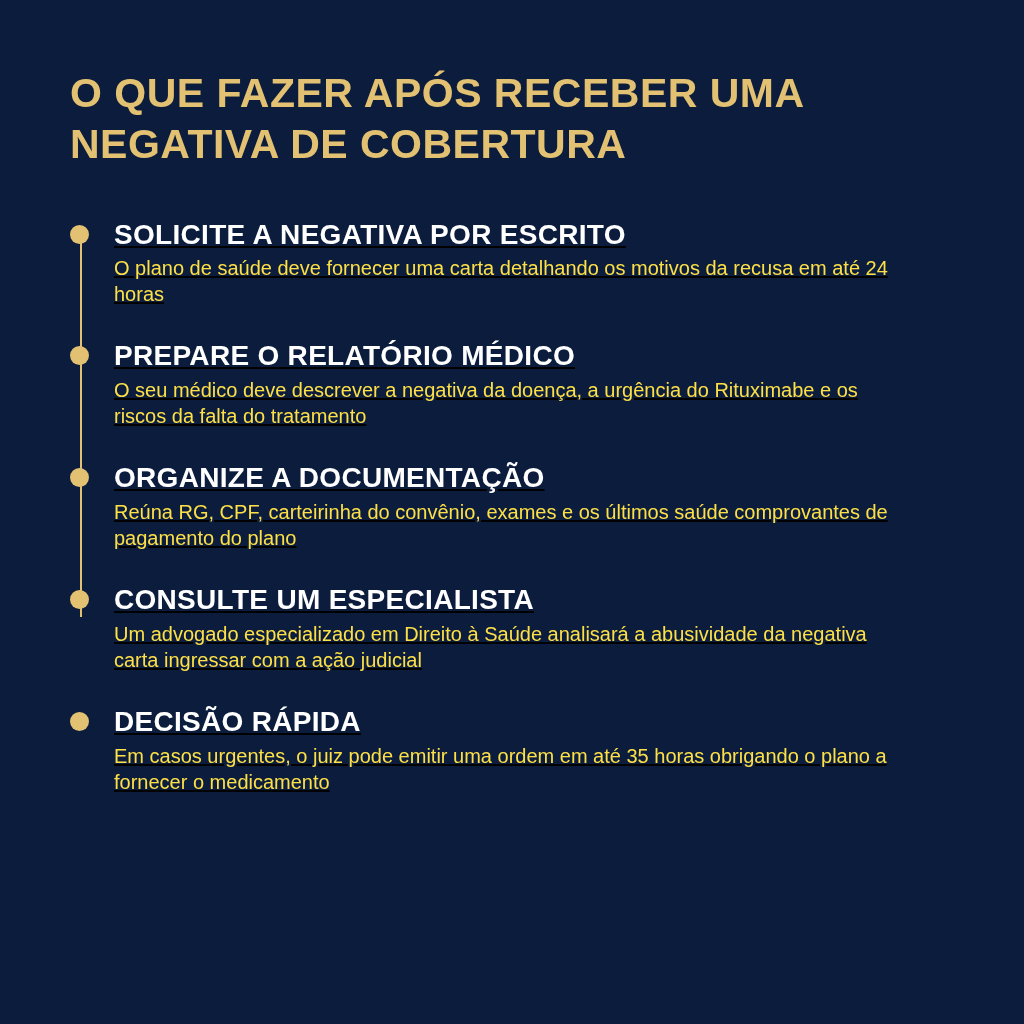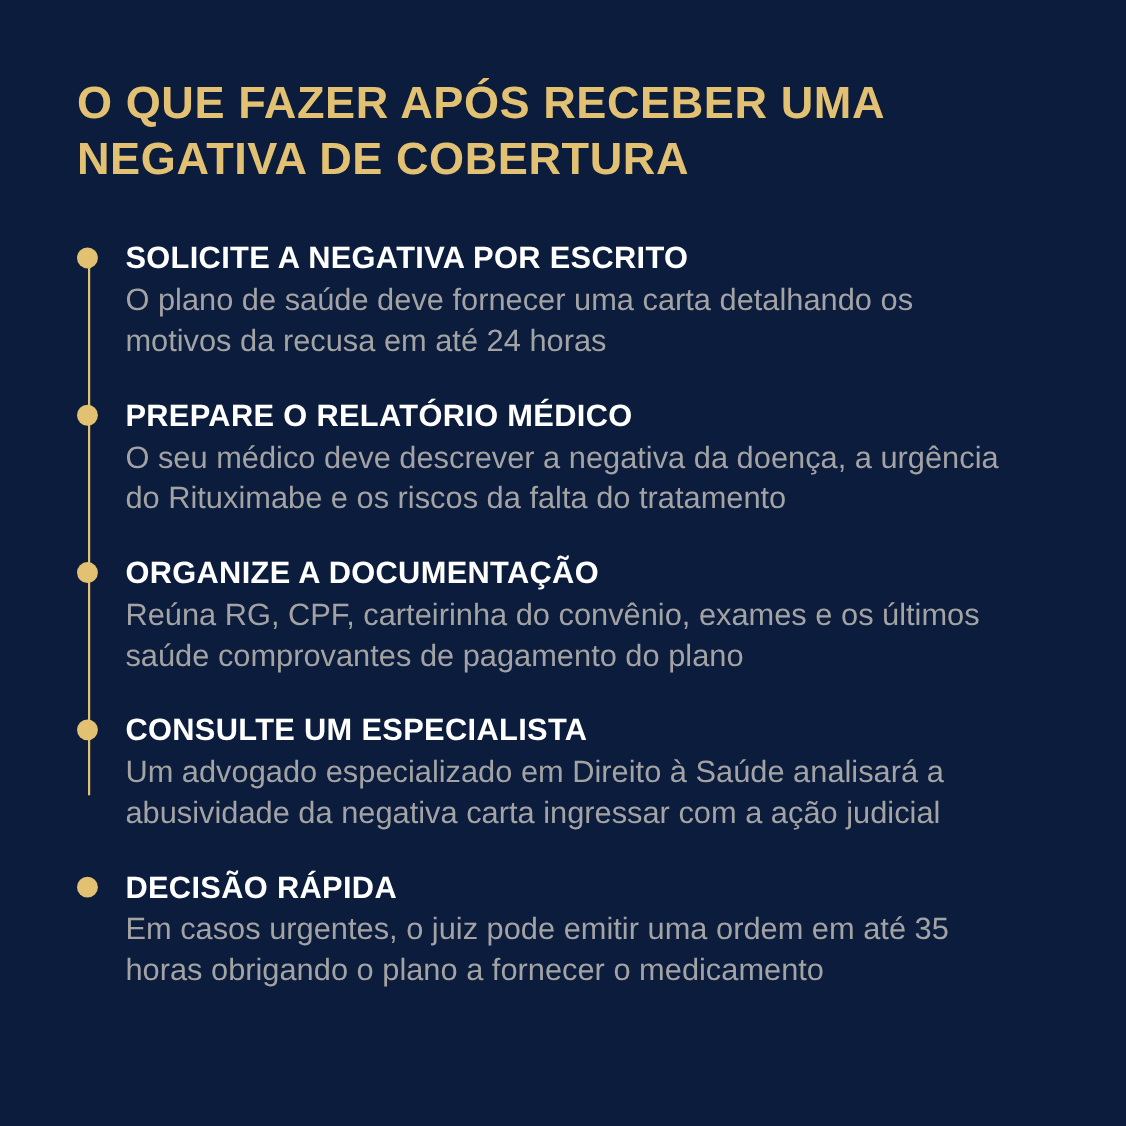--- a/index.html
+++ b/index.html
@@ -28,20 +28,21 @@
     font-weight: bold;
     letter-spacing: 0.5px;
     margin: 8px 0 0 0;
     max-width: 800px;
     text-transform: uppercase;
   }
   .steps {
     position: relative;
     margin-top: 48px;
     padding-left: 44px;
+    text-decoration: underline;
   }
   .timeline-line {
     position: absolute;
     left: 10px;
     top: 14px;
     bottom: 178px;
     width: 2px;
     background: #e2c172;
   }
   .step {
@@ -63,22 +64,22 @@
   .step-title {
     color: #ffffff;
     font-size: 28px;
     font-weight: bold;
     letter-spacing: 0.3px;
     line-height: 1.15;
     margin: 0 0 4px 0;
     text-transform: uppercase;
   }
   .step-desc {
-    color: #a3a3a3;
-    font-size: 28px;
+    color: #fde047;
+    font-size: 20px;
     line-height: 1.32;
     margin: 0;
     max-width: 800px;
     font-weight: normal;
   }
 </style>
 </head>
 <body>
 
 <div class="poster">

